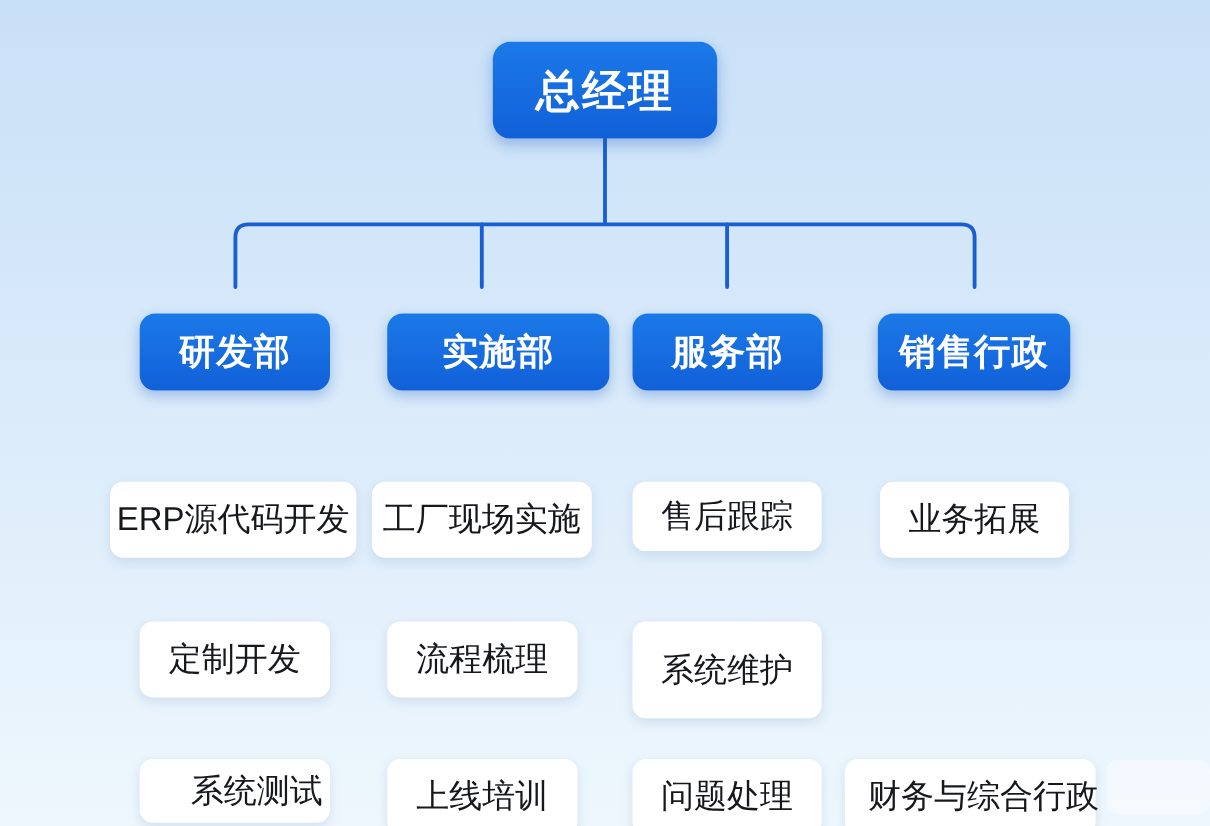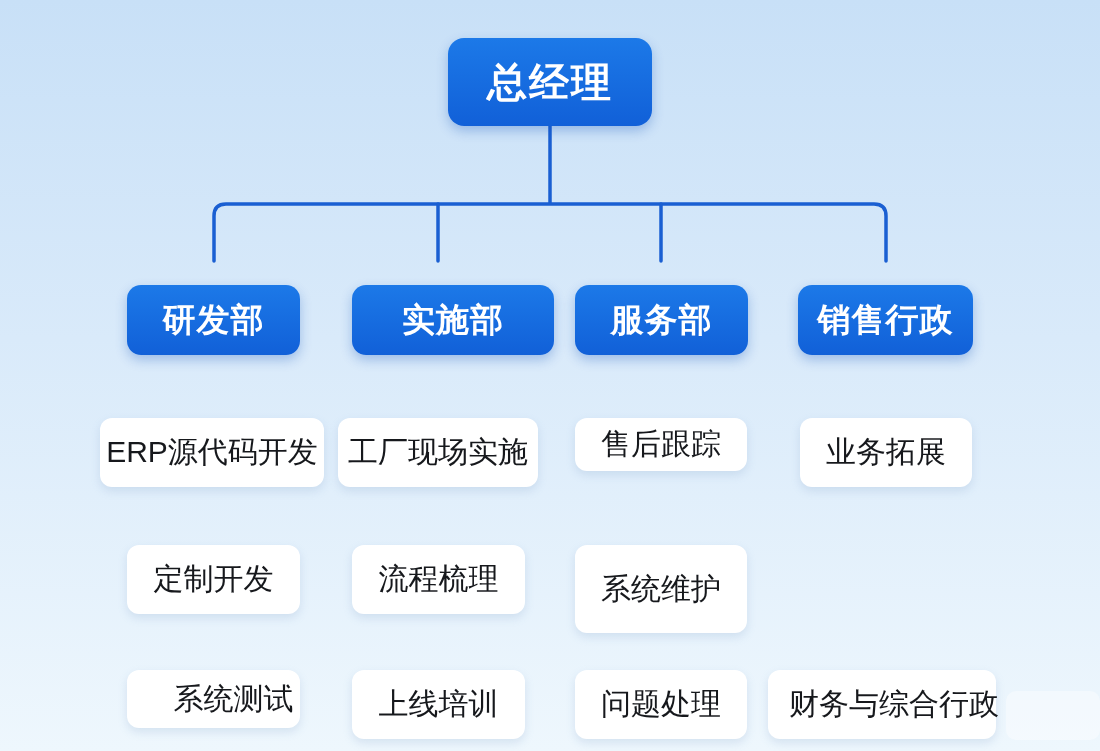--- a/index.html
+++ b/index.html
@@ -55,20 +55,21 @@
     font-size:33px;
     letter-spacing:1px;
   }
   .node.leaf{
     background:var(--white-node);
     color:var(--text-dark);
     font-size:30px;
     font-weight:500;
     border-radius:12px;
     box-shadow:0 4px 10px rgba(110,145,190,0.20);
+    margin-top:20px;
   }
   .watermark{
     position:absolute;
     left:1006px;top:691px;width:94px;height:49px;
     background:rgba(255,255,255,0.40);
     border-radius:10px;
   }
 </style>
 </head>
 <body>
@@ -84,21 +85,21 @@
 
   <div class="node blue root" style="left:448px;top:38px;width:204px;height:88px;">总经理</div>
 
   <div class="node blue dept" style="left:127px;top:285px;width:173px;height:70px;">研发部</div>
   <div class="node blue dept" style="left:352px;top:285px;width:202px;height:70px;">实施部</div>
   <div class="node blue dept" style="left:575px;top:285px;width:173px;height:70px;">服务部</div>
   <div class="node blue dept" style="left:798px;top:285px;width:175px;height:70px;">销售行政</div>
 
   <div class="node leaf" style="left:100px;top:418px;width:224px;height:69px;">ERP源代码开发</div>
   <div class="node leaf" style="left:338px;top:418px;width:200px;height:69px;">工厂现场实施</div>
-  <div class="node leaf" style="left:575px;top:418px;width:172px;height:53px;">售后跟踪</div>
+  <div class="node leaf" style="left:575px;top:418px;width:172px;height:63px;">售后跟踪</div>
   <div class="node leaf" style="left:800px;top:418px;width:172px;height:69px;">业务拓展</div>
 
   <div class="node leaf" style="left:127px;top:545px;width:173px;height:69px;">定制开发</div>
   <div class="node leaf" style="left:352px;top:545px;width:173px;height:69px;">流程梳理</div>
   <div class="node leaf" style="left:575px;top:545px;width:172px;height:88px;">系统维护</div>
 
   <div class="node leaf" style="left:127px;top:670px;width:173px;height:58px;padding-left:40px;">系统测试</div>
   <div class="node leaf" style="left:352px;top:670px;width:173px;height:69px;">上线培训</div>
   <div class="node leaf" style="left:575px;top:670px;width:172px;height:69px;">问题处理</div>
   <div class="node leaf" style="left:768px;top:670px;width:228px;height:69px;padding-left:24px;">财务与综合行政</div>

